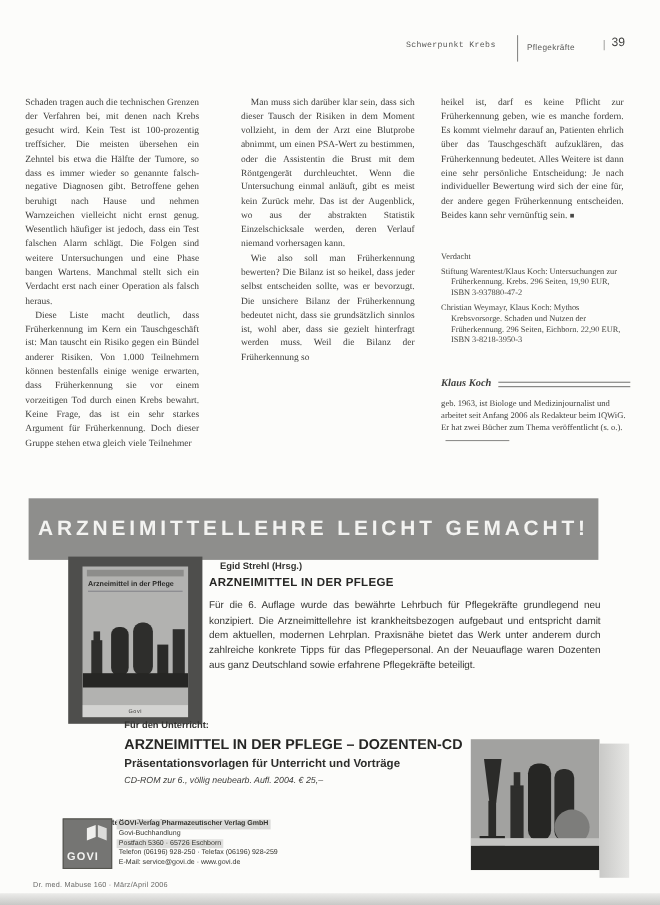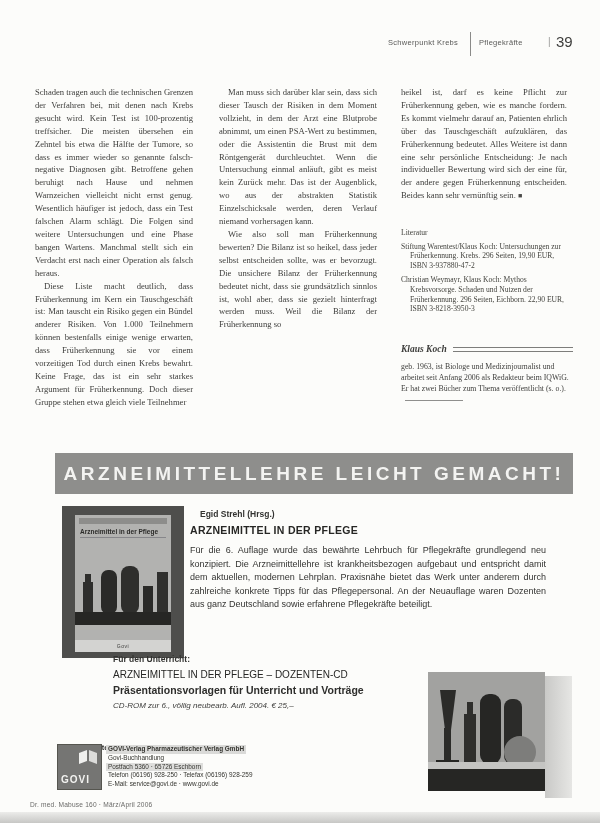--- a/index.html
+++ b/index.html
@@ -1,51 +1,51 @@
 <!DOCTYPE html>
 <html lang="de"><head>
 <meta charset="utf-8">
 <style>
   html,body{margin:0;padding:0;background:#e8e8e6;}
   .page{position:relative;width:600px;height:823px;background:#fcfcfa;overflow:hidden;
         font-family:"Liberation Sans",sans-serif;color:#3b3b39;}
 
   
-  .hdr-section{position:absolute;left:388px;top:38px;font-size:7.5px;color:#5a5a58;letter-spacing:.3px;}
+  .hdr-section{position:absolute;left:369px;top:38px;font-size:7.5px;color:#5a5a58;letter-spacing:.3px;font-family:Liberation Mono, monospace;}
   .hdr-vrule{position:absolute;left:470px;top:32px;width:1px;height:24px;background:#8a8a88;}
   .hdr-topic{position:absolute;left:479px;top:38px;font-size:7.5px;color:#5a5a58;letter-spacing:.3px;}
   .hdr-pipe{position:absolute;left:548px;top:36px;font-size:10px;color:#9a9a98;}
-  .hdr-num{position:absolute;left:556px;top:33px;font-size:15px;color:#3e3e3c;}
+  .hdr-num{position:absolute;left:556px;top:33px;font-size:11px;color:#3e3e3c;}
 
   
   .col{position:absolute;top:86px;font-family:"Liberation Serif",serif;font-size:8.6px;
        line-height:12.9px;text-align:justify;hyphens:auto;-webkit-hyphens:auto;color:#3d3d3b;}
   .col p{margin:0;}
   .col p.indent{text-indent:9px;}
-  .col1{left:35px;width:158px;font-family:Liberation Serif, serif;}
+  .col1{left:23px;width:158px;font-family:Liberation Serif, serif;}
   .col2{left:219px;width:158px;}
   .col3{left:401px;width:166px;}
   .endmark{font-size:7px;color:#4a4a48;}
 
   
   .literature{position:absolute;left:401px;top:228px;width:170px;font-family:"Liberation Serif",serif;
               font-size:7.6px;line-height:9.6px;color:#44443f;}
   .lit-head{margin:0 0 4px 0;font-size:7.6px;}
   .lit-item{margin:0 0 5px 0;padding-left:9px;text-indent:-9px;}
 
   
   .bio{position:absolute;left:401px;top:344px;width:172px;font-family:"Liberation Serif",serif;
        font-size:7.8px;line-height:11px;color:#3e3e3c;}
   .bio-namerow{display:flex;align-items:center;margin-bottom:6px;}
   .bio-name{font-style:italic;font-size:9.5px;white-space:nowrap;margin-right:6px;font-weight:bold;}
   .bio-rule{flex:1;height:3px;border-top:1px solid #7d7d7b;border-bottom:1px solid #7d7d7b;}
   .bio-tailrule{display:inline-block;width:58px;height:1px;background:#8f8f8d;vertical-align:middle;margin-left:4px;}
 
   
-  .ad-banner{position:absolute;left:55px;top:453px;width:518px;height:41px;background:#8e8e8c;
+  .ad-banner{position:absolute;left:26px;top:453px;width:518px;height:56px;background:#8e8e8c;
              display:flex;align-items:center;justify-content:center;}
   .ad-banner span{color:#f3f3f1;font-size:19px;font-weight:700;letter-spacing:3.5px;white-space:nowrap;}
 
   .book-cover{position:absolute;left:62px;top:506px;width:122px;height:152px;background:#4e4e4c;
               box-sizing:border-box;padding:9px 13px 6px 13px;}
   .cover-inner{width:96px;height:137px;background:#b2b2b0;display:flex;flex-direction:column;overflow:hidden;}
   .cover-band{height:6px;background:#8d8d8b;margin:3px 4px 3px 4px;}
   .cover-title{font-size:6.5px;font-weight:700;color:#2b2b29;line-height:7.5px;margin:1px 5px 0 5px;
                border-bottom:1px solid #86868a;padding-bottom:2px;}
   .cover-art{flex:1;margin-top:2px;}
@@ -53,21 +53,21 @@
   .cover-foot span{font-size:5px;color:#3a3a38;letter-spacing:.5px;}
 
   .book-info{position:absolute;left:190px;top:509px;width:356px;}
   .book-editor{margin:0;font-size:8.5px;font-weight:700;color:#333331;padding-left:10px;}
   .book-title{margin:5px 0 0 0;font-size:10.5px;font-weight:700;letter-spacing:.3px;color:#262624;}
   .book-desc{margin:8px 0 0 0;font-size:9px;line-height:13.5px;text-align:justify;color:#343432;}
   .bib{margin:9px 0 0 0;font-size:8px;font-style:italic;color:#3c3c3a;}
 
   .cd-info{position:absolute;left:113px;top:654px;width:320px;}
   .cd-label{margin:0;font-size:8.5px;font-weight:700;color:#333331;}
-  .cd-title{margin:5px 0 0 0;font-size:10px;font-weight:400;white-space:nowrap;color:#262624;}
+  .cd-title{margin:5px 0 0 0;font-size:13px;font-weight:700;white-space:nowrap;color:#262624;}
   .cd-sub{margin:4px 0 0 0;font-size:10.5px;font-weight:700;color:#2e2e2c;}
   .cd-bib{margin:5px 0 0 0;font-size:8px;font-style:italic;color:#3c3c3a;}
 
   .ad-photo{position:absolute;left:428px;top:672px;width:117px;height:119px;background:#a2a2a0;overflow:hidden;}
   .photo-shadow{position:absolute;left:545px;top:676px;width:27px;height:122px;
                 background:linear-gradient(to right,#c9c9c7,#e6e6e4);}
 
   .order-label{position:absolute;left:58px;top:731px;margin:12px;font-size:7.5px;font-weight:700;color:#333331;}
   .govi-logo{position:absolute;left:57px;top:744px;width:45px;height:46px;background:#757573;
              border:1px solid #55554f;box-sizing:border-box;}
@@ -102,21 +102,21 @@
   <div class="col col2">
     <p class="indent">Man muss sich darüber klar sein, dass sich dieser Tausch der Risiken in dem Moment vollzieht, in dem der Arzt eine Blutprobe abnimmt, um einen PSA-Wert zu bestimmen, oder die Assistentin die Brust mit dem Röntgengerät durchleuchtet. Wenn die Untersuchung einmal anläuft, gibt es meist kein Zurück mehr. Das ist der Augenblick, wo aus der abstrakten Statistik Einzelschicksale werden, deren Verlauf niemand vorhersagen kann.</p>
     <p class="indent">Wie also soll man Früherkennung bewerten? Die Bilanz ist so heikel, dass jeder selbst entscheiden sollte, was er bevorzugt. Die unsichere Bilanz der Früherkennung bedeutet nicht, dass sie grundsätzlich sinnlos ist, wohl aber, dass sie gezielt hinterfragt werden muss. Weil die Bilanz der Früherkennung so</p>
   </div>
   <div class="col col3">
     <p><span>heikel ist, darf es keine Pflicht zur Früherkennung geben, wie es manche fordern. Es kommt vielmehr darauf an, Patienten ehrlich über das Tauschgeschäft aufzuklären, das Früherkennung bedeutet. Alles Weitere ist dann eine sehr persönliche Entscheidung: Je nach individueller Bewertung wird sich der eine für, der andere gegen Früherkennung entscheiden. Beides kann sehr vernünftig sein.</span>
     <span class="endmark">■</span></p>
   </div>
 
   <div class="literature">
-    <p class="lit-head">Literatur</p>
+    <p class="lit-head">Verdacht</p>
     <p class="lit-item">Stiftung Warentest/Klaus Koch: Untersuchungen zur Früherkennung. Krebs. 296 Seiten, 19,90 EUR, ISBN 3-937880-47-2</p>
     <p class="lit-item">Christian Weymayr, Klaus Koch: Mythos Krebsvorsorge. Schaden und Nutzen der Früherkennung. 296 Seiten, Eichborn. 22,90 EUR, ISBN 3-8218-3950-3</p>
   </div>
 
   <div class="bio">
     <div class="bio-namerow">
       <span class="bio-name">Klaus Koch</span>
       <span class="bio-rule"></span>
     </div>
     <span>geb. 1963, ist Biologe und Medizinjournalist und arbeitet seit Anfang 2006 als Redakteur beim IQWiG. Er hat zwei Bücher zum Thema veröffentlicht (s. o.).</span><span class="bio-tailrule"></span>

